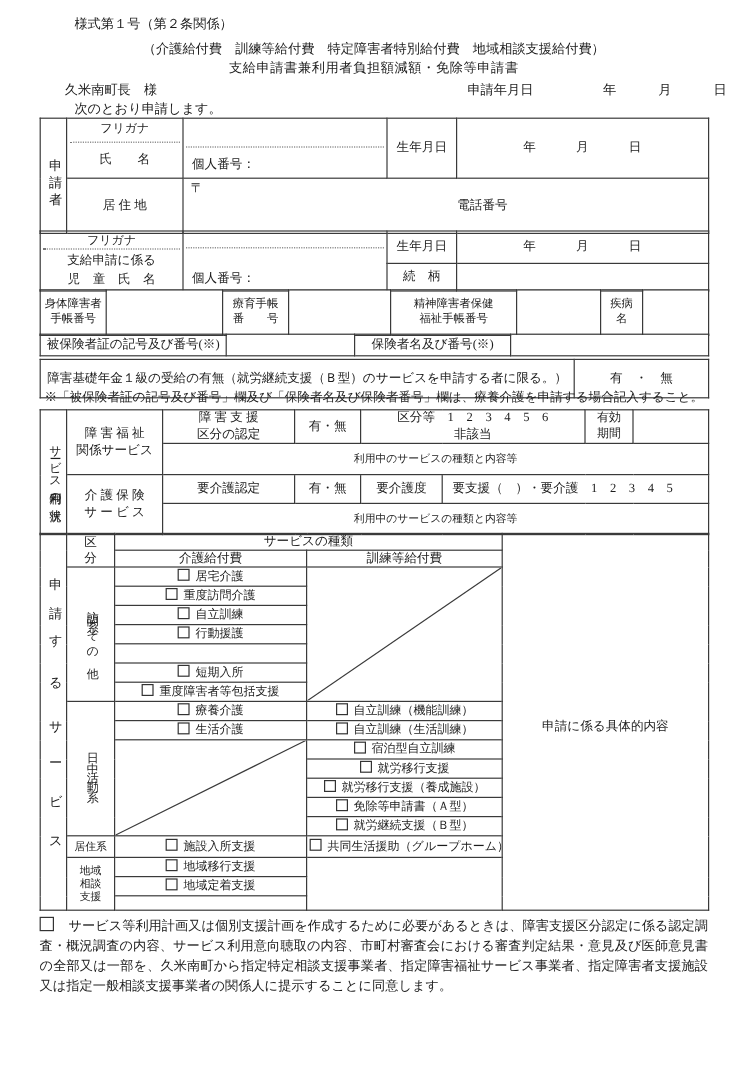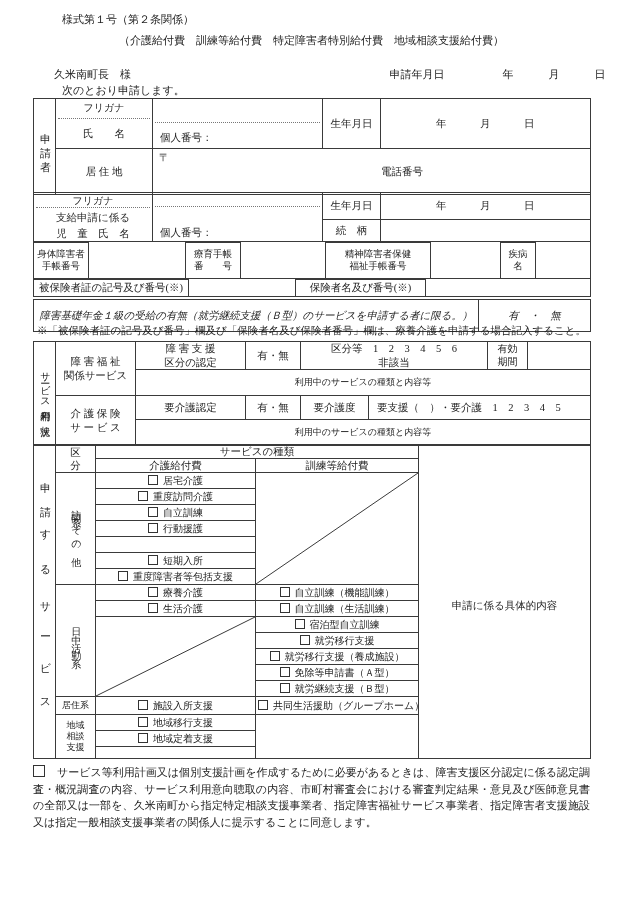--- a/index.html
+++ b/index.html
@@ -54,20 +54,21 @@
   .consent{line-height:1.5;text-align:justify;font-size:11px;}
   .date-spread{letter-spacing:0.5px;}
 </style>
 </head>
 <body>
 
 <div class="page">
 
   <div class="abs hdr-left" style="top:12px;">様式第１号（第２条関係）</div>
   <div class="abs centered" style="top:33px;">（介護給付費　訓練等給付費　特定障害者特別給付費　地域相談支援給付費）</div>
+  <div class="abs centered" style="top:49px;letter-spacing:0.5px;">支給申請書兼利用者負担額減額・免除等申請書</div>
   <div class="abs" style="top:67px;left:54px;width:552px;display:flex;">
     <span>久米南町長　様</span>
     <span style="flex:1;"></span>
     <span>申請年月日</span>
     <span style="width:58px;"></span>
     <span class="date-spread">年　　　月　　　日</span>
   </div>
   <div class="abs hdr-left" style="top:83px;">次のとおり申請します。</div>
 
   <table class="f abs" style="top:98px;left:33px;">
@@ -177,21 +178,21 @@
     </tr>
   </tbody>
     </table>
 
   <table class="f abs" style="top:299px;left:33px;">
     <colgroup>
         <col style="width:445px">
         <col style="width:112px">
       </colgroup>
     <tbody>
-        <tr style="height:32px;font-style:italic;">
+        <tr style="height:32px;">
       <td class="leftpad">障害基礎年金１級の受給の有無（就労継続支援（Ｂ型）のサービスを申請する者に限る。）</td>
       <td>有　・　無</td>
     </tr>
   </tbody>
     </table>
 
   <div class="abs" style="top:324px;left:37px;font-size:10.5px;">※「被保険者証の記号及び番号」欄及び「保険者名及び保険者番号」欄は、療養介護を申請する場合記入すること。</div>
 
   <table class="f abs" style="top:341px;left:33px;">
     <colgroup>

